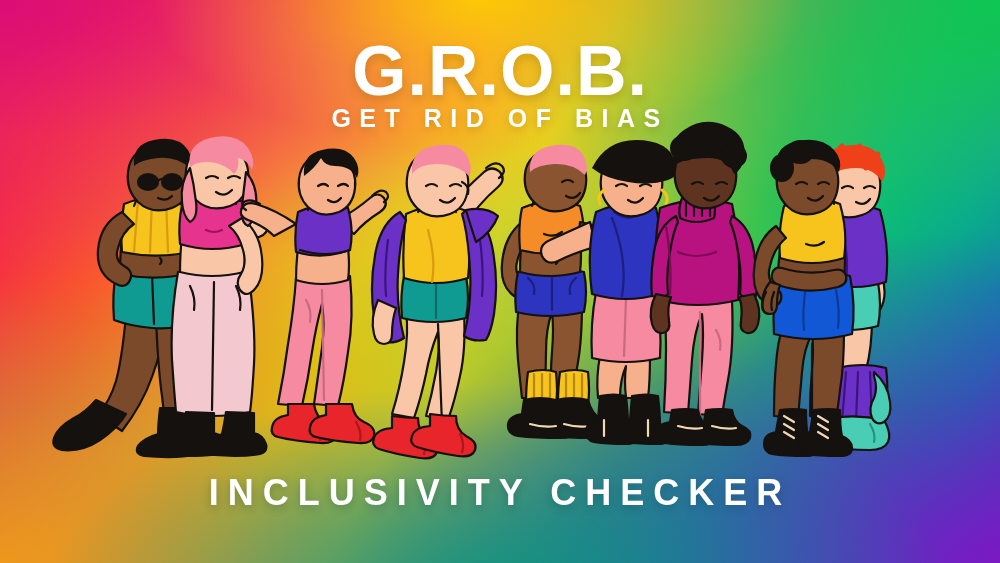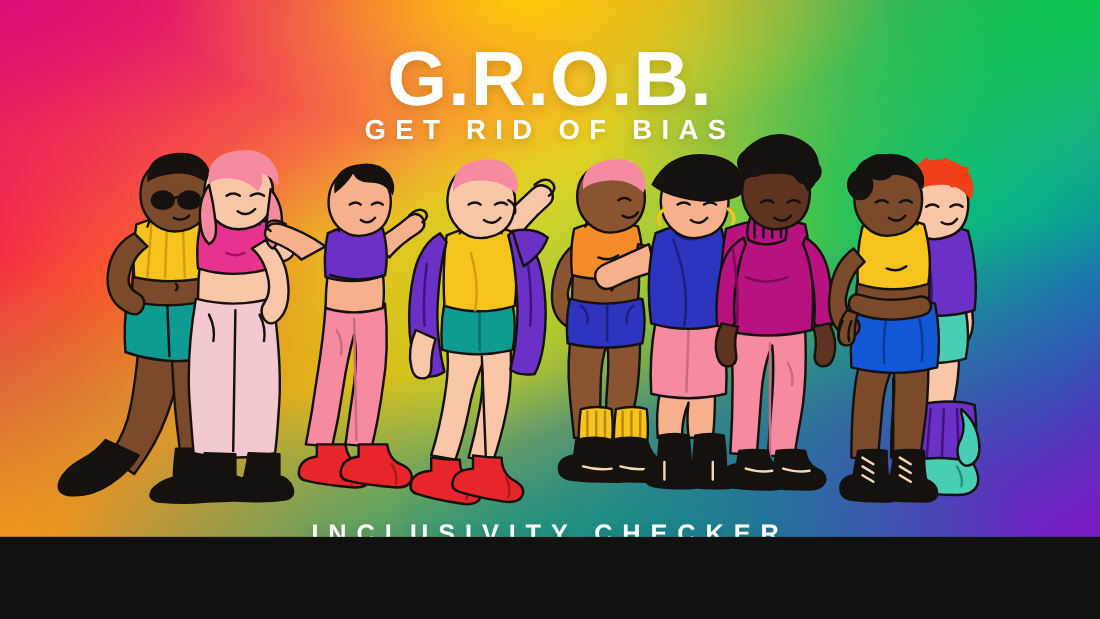--- a/index.html
+++ b/index.html
@@ -1,17 +1,17 @@
 <!DOCTYPE html>
 <html><head>
 <meta charset="utf-8">
 <style>
   html,body{margin:0;padding:0;background:#111;}
   #stage{
-    position:relative;width:1000px;height:488px;overflow:hidden;
+    position:relative;width:1000px;height:563px;overflow:hidden;
     font-family:"Liberation Sans", sans-serif;
   }
   
   .bg{position:absolute;inset:0;}
   .bg-base{
     background:
       linear-gradient(118deg,
         #e3106e 0%, #f42a45 9%, #f9562a 19%, #f98a1e 28%,
         #fbc400 39%, #e6d60d 48%, #9fc92c 57%, #34c34a 67%,
         #0cc06f 75%, #08a692 83%, #0b82ae 91%, #3a4fb8 96%, #7a1fc0 100%);
@@ -65,21 +65,21 @@
     line-height:1;text-shadow:0 4px 10px rgba(120,80,0,0.28);
     white-space:nowrap;
   }
   .subtitle{
     font-size:25px;font-weight:bold;color:#ffffff;
     letter-spacing:8.5px;line-height:1;
     text-shadow:0 3px 7px rgba(120,80,0,0.25);white-space:nowrap;
   }
   .footer{
     position:absolute;left:0;right:0;top:472px;text-align:center;
-    font-size:23px;font-weight:bold;color:#ffffff;letter-spacing:9px;
+    font-size:36px;font-weight:bold;color:#ffffff;letter-spacing:9px;
     text-shadow:0 3px 9px rgba(0,60,70,0.30);white-space:nowrap;
   }
   
   .people{position:absolute;left:0;top:0;width:1000px;height:563px;}
   .people svg{display:block;}
 </style>
 </head>
 <body>
 
 <div id="stage">

